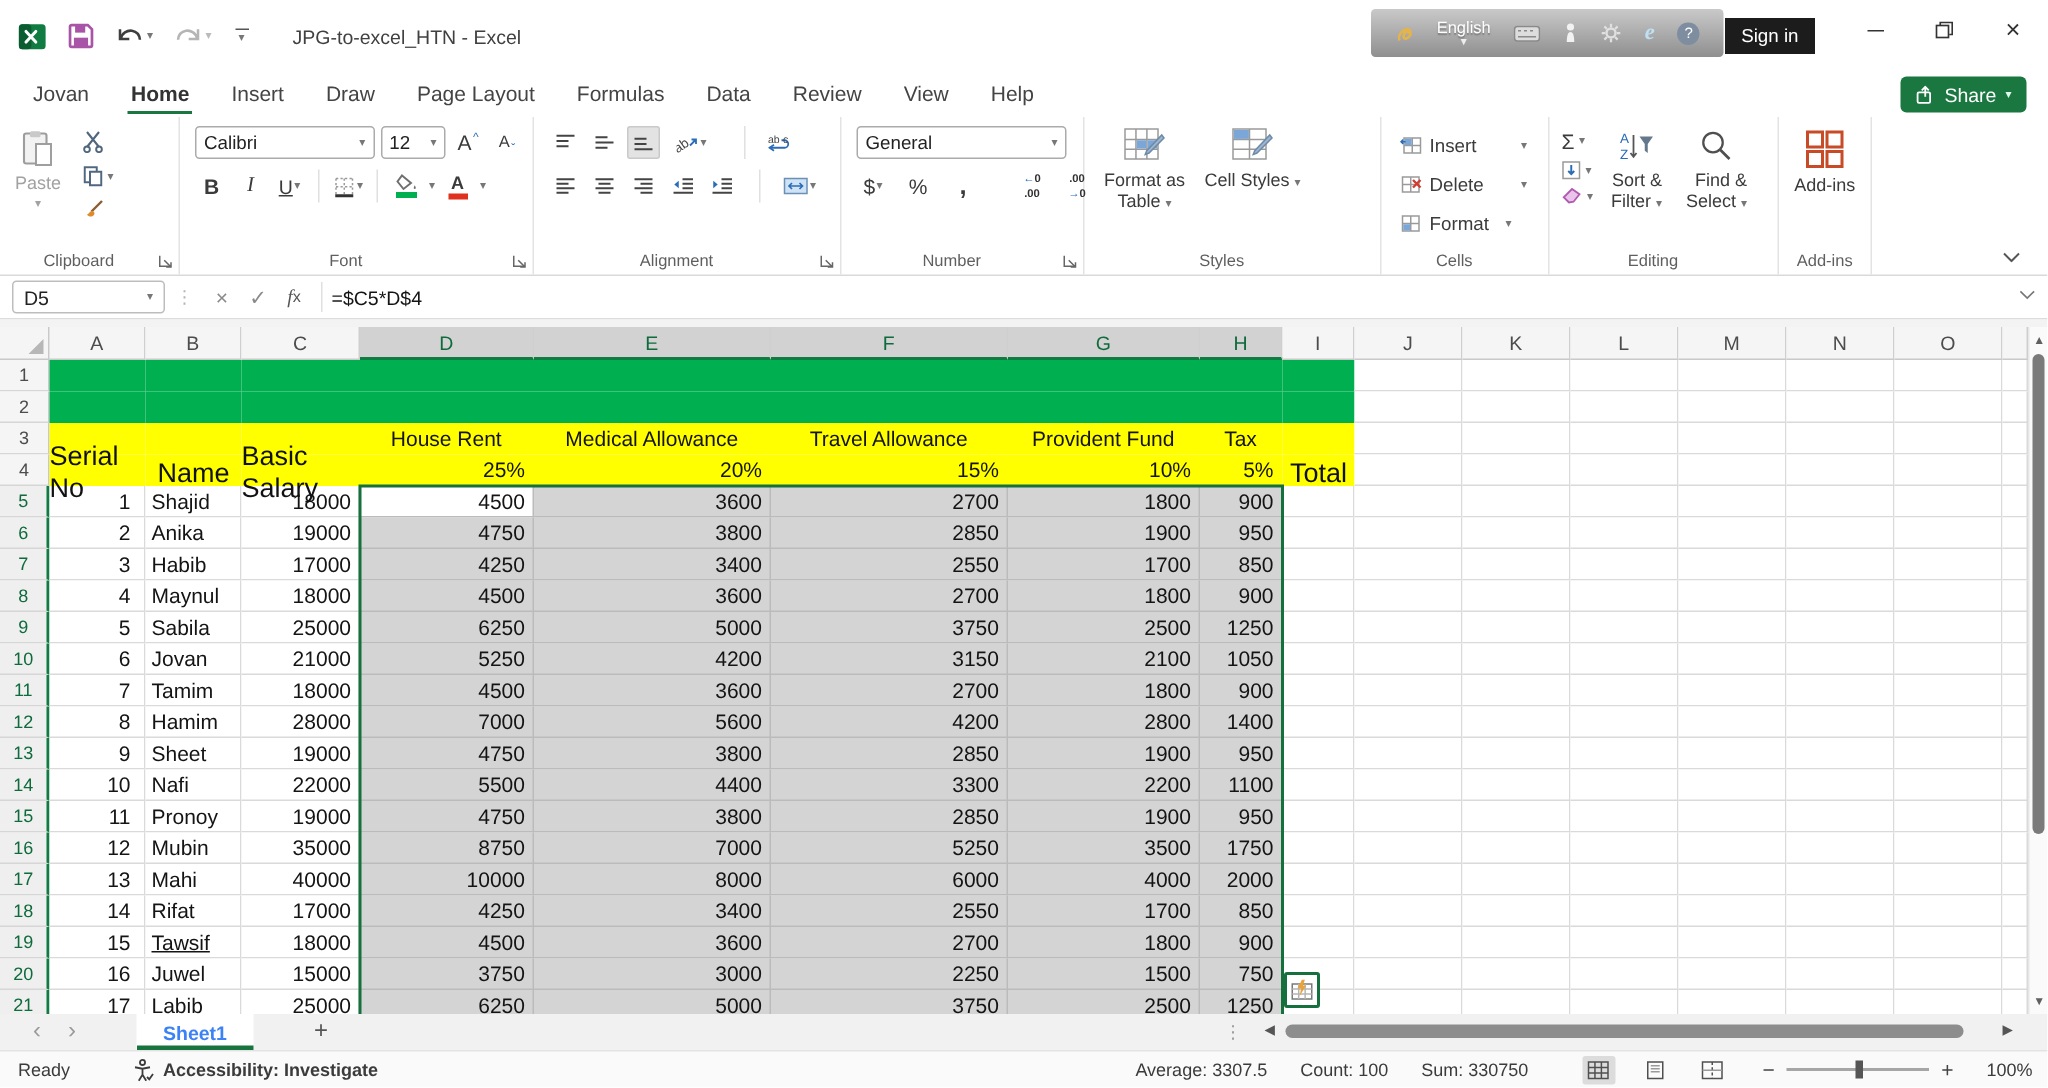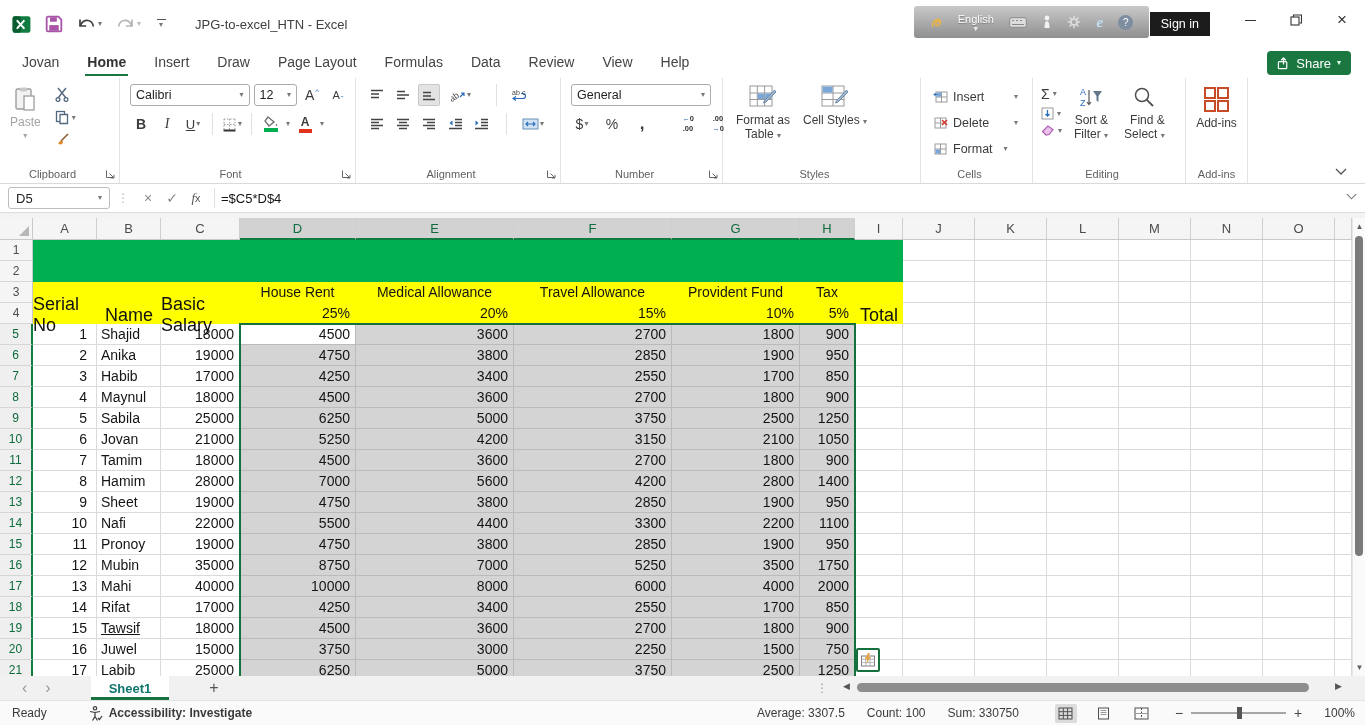--- a/index.html
+++ b/index.html
@@ -100,21 +100,21 @@
   .ml{top:54px;height:42px;font-size:18px}
   .sel-border{position:absolute;left:239px;top:83px;width:617px;height:380px;border:2px solid #15703e;pointer-events:none}
   .qa-btn{position:absolute;left:856px;top:408px;width:24px;height:24px;background:#fff;border:2px solid #15703e;border-radius:2px;display:flex;align-items:center;justify-content:center}
   .vscroll{position:absolute;top:218px;left:1352px;width:13px;height:458px;background:#fafafa;border-left:1px solid #e6e6e6}
   .vthumb{position:absolute;left:2px;top:18px;width:8px;height:320px;background:#7a7a7a;border-radius:4px}
   .varr{position:absolute;left:0;width:13px;text-align:center;font-size:8px;color:#606060}
 
   
   .tabsbar{position:absolute;top:676px;left:0;width:1365px;height:24px;background:#f1f1f1;display:flex;align-items:center}
   .navchev{color:#9a9a9a;font-size:16px;line-height:1;margin-left:22px}
-  .sheettab{margin-left:40px;background:#fff;height:24px;padding:0 18px;display:flex;align-items:center;font-size:13px;font-weight:700;color:#0f766e;box-shadow:inset 0 -3px 0 #18743e}
+  .sheettab{margin-left:40px;background:#fff;height:24px;padding:0 18px;display:flex;align-items:center;font-size:13px;font-weight:700;color:#3b82f6;box-shadow:inset 0 -3px 0 #18743e}
   .addsheet{margin-left:40px;font-size:16px;color:#555}
   .grip{position:absolute;left:816px;color:#9a9a9a;font-size:12px;letter-spacing:0}
   .harr{position:absolute;top:5px;color:#555;font-size:9px}
   .htrack{position:absolute;left:856px;top:7px;width:472px;height:9px}
   .hthumb{position:absolute;left:1px;top:0;width:452px;height:9px;background:#8d8d8d;border-radius:5px}
 
   
   .statusbar{position:absolute;top:700px;left:0;width:1365px;height:25px;background:#fafafa;border-top:1px solid #e3e3e3;display:flex;align-items:center;font-size:12px;color:#3b3b3b}
   .sb-ready{margin-left:12px}
   .sb-acc{margin-left:42px;display:flex;align-items:center;gap:6px;font-weight:700;color:#3b3b3b}

